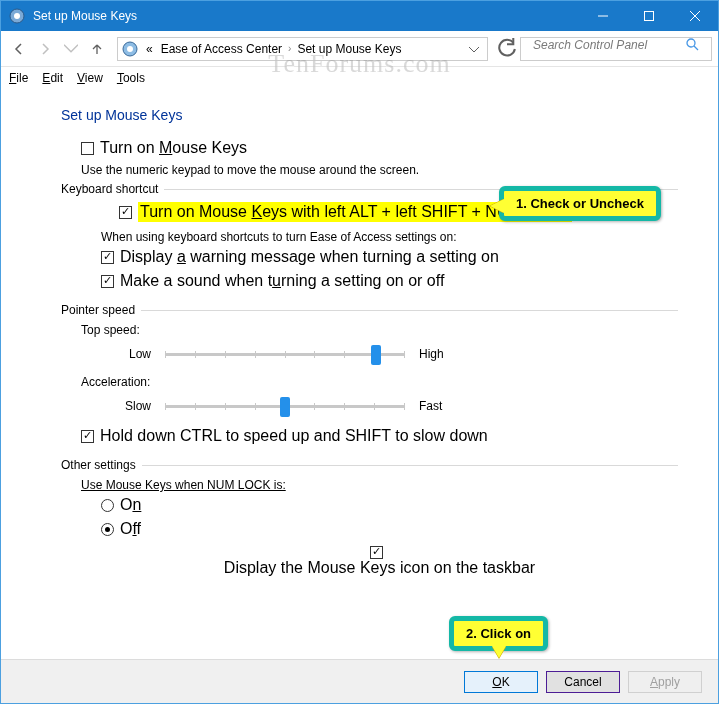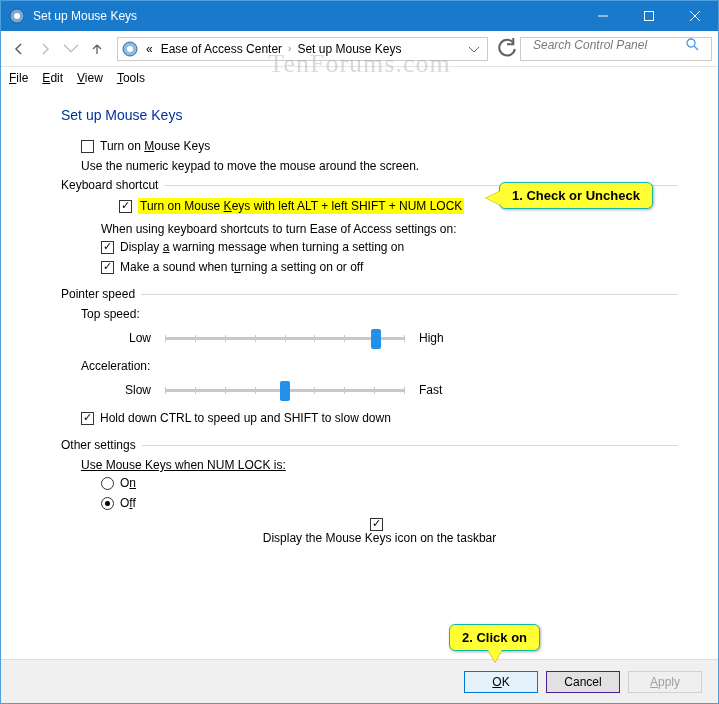--- a/index.html
+++ b/index.html
@@ -33,36 +33,36 @@
 .chk { width: 13px; height: 13px; border: 1px solid #333; margin-right: 6px; display: inline-flex; align-items: center; justify-content: center; flex-shrink: 0; background: #fff; }
 .chk.checked::after { content: "✓"; font-size: 11px; line-height: 1; color: #000; position: relative; top: -1px; }
 .radio { width: 13px; height: 13px; border: 1px solid #333; border-radius: 50%; margin-right: 6px; display: inline-flex; align-items: center; justify-content: center; flex-shrink: 0; }
 .radio.on::after { content: ""; width: 5px; height: 5px; background: #000; border-radius: 50%; }
 .fieldset { border-top: 1px solid #d9d9d9; margin-top: 12px; padding-top: 8px; position: relative; }
 .fieldset .legend { position: absolute; top: -8px; left: 0; background: #fff; padding-right: 6px; font-size: 12px; }
 .indent1 { margin-left: 20px; }
 .indent2 { margin-left: 40px; }
 .sub { margin-top: 4px; margin-bottom: 4px; }
 .highlight { background: #ffff00; padding: 1px 2px; }
-.callout { position: absolute; background: #ffff33; border: 1px solid #14b8a6; border-radius: 6px; padding: 5px 12px; font-weight: bold; font-size: 13px; box-shadow: 1px 1px 3px rgba(0,0,0,0.3); z-index: 40; }
+.callout { position: absolute; background: #ffff33; border: 5px solid #14b8a6; border-radius: 6px; padding: 5px 12px; font-weight: bold; font-size: 13px; box-shadow: 1px 1px 3px rgba(0,0,0,0.3); z-index: 40; }
 .callout .tail { position: absolute; width: 0; height: 0; }
 .callout.c1 .tail { left: -14px; top: 8px; border-top: 7px solid transparent; border-bottom: 7px solid transparent; border-right: 14px solid #ffff33; filter: drop-shadow(-1px 0 0 #c9a800); }
 .callout.c2 .tail { left: 50%; bottom: -12px; margin-left: -7px; border-left: 7px solid transparent; border-right: 7px solid transparent; border-top: 12px solid #ffff33; filter: drop-shadow(0 1px 0 #c9a800); }
 .slider-wrap { display: flex; align-items: center; gap: 14px; margin: 6px 0 10px 60px; font-size: 12px; }
 .slider { position: relative; width: 240px; height: 22px; }
 .slider .track { position: absolute; top: 10px; left: 0; right: 0; height: 3px; background: #c8c8c8; border-radius: 2px; }
 .slider .ticks { position: absolute; top: 8px; left: 0; right: 0; height: 7px; display: flex; justify-content: space-between; }
 .slider .ticks span { width: 1px; height: 7px; background: #c8c8c8; }
 .slider .thumb { position: absolute; top: 2px; width: 10px; height: 20px; background: #2490ea; border-radius: 2px; transform: translateX(-50%); }
 .buttonbar { position: absolute; bottom: 0; left: 0; right: 0; height: 44px; background: #f0f0f0; border-top: 1px solid #dcdcdc; display: flex; align-items: center; justify-content: flex-end; padding-right: 16px; gap: 8px; }
 .btn { min-width: 74px; height: 22px; border: 1px solid #4c1d95; background: #e1e1e1; font-size: 12px; display: flex; align-items: center; justify-content: center; padding: 0 10px; }
 .btn.default { border: 1px solid #0078d7; background: #e5f1fb; }
 .btn.disabled { color: #a0a0a0; background: #efefef; border-color: #d0d0d0; }
 .ul { text-decoration: underline; }
-.lbl { font-size: 12px; }
+.lbl { font-size: 16px; }
 .hint { font-size: 12px; margin-left: 20px; margin-bottom: 10px; margin-top: 4px; }
 </style>
 </head>
 <body>
 
 <div class="titlebar">
   <span class="app-icon">
     <svg viewBox="0 0 16 16">
         <circle cx="8" cy="8" r="7" fill="#7aa9d6" stroke="#2a5a8a"></circle>
         <circle cx="8" cy="8" r="3" fill="#fff"></circle>

